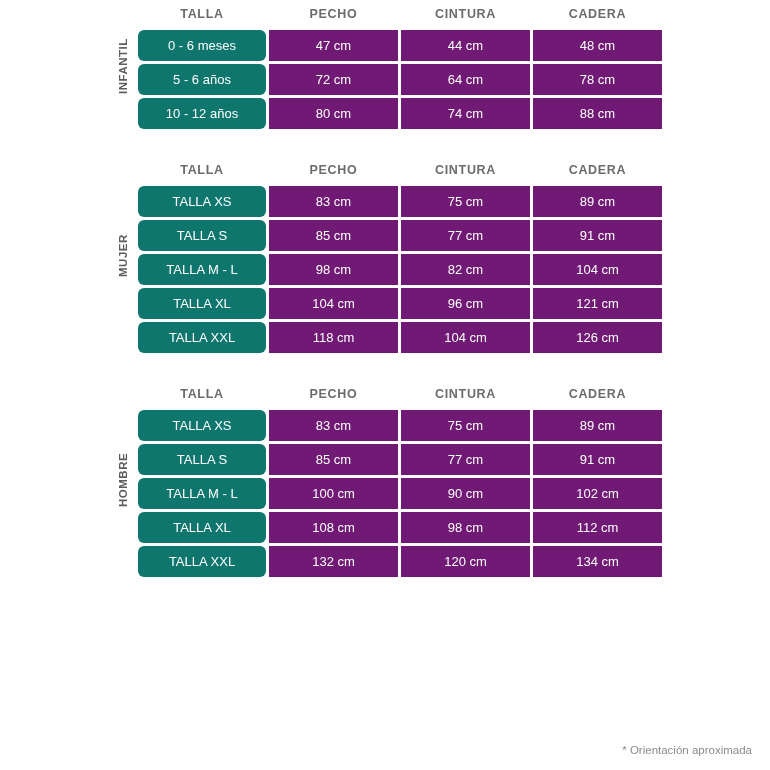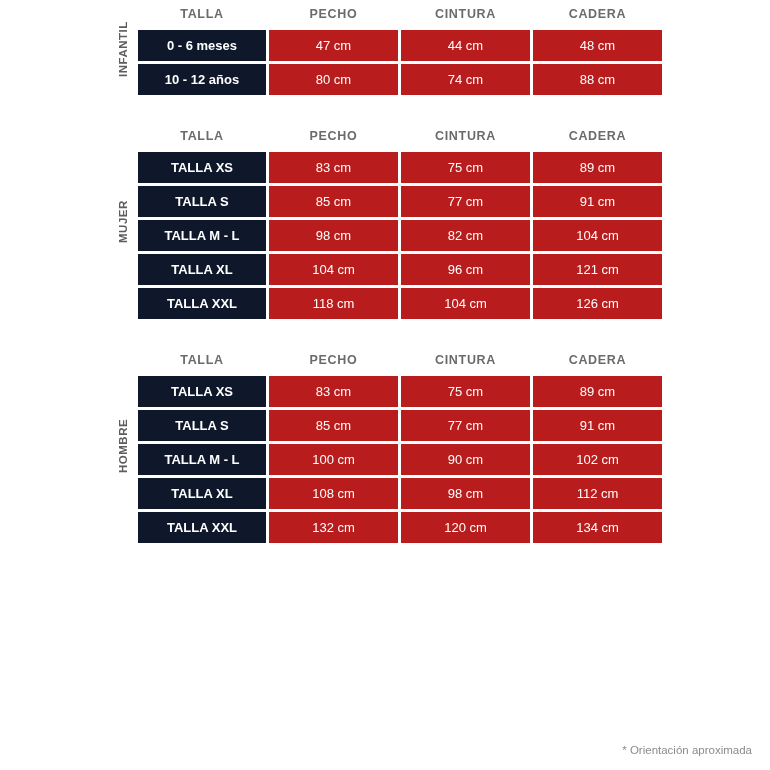--- a/index.html
+++ b/index.html
@@ -62,26 +62,27 @@
   }
   table.size-table td {
     text-align: center;
     font-size: 13px;
     color: #ffffff;
     height: 29px;
     vertical-align: middle;
   }
   td.c-size {
     width: 126px;
-    background: #0f172a;
-    font-weight: bold;
+    background: #0f766e;
+    font-weight: normal;
+    border-radius: 6px;
   }
   td.c-val {
     width: 127px;
-    background: #b91c1c;
+    background: #701a75;
   }
   th.h-size { width: 126px; }
   th.h-val { width: 127px; }
 
   .spacer-sm { height: 24px; }
 
   .footnote {
     position: absolute;
     right: 18px;
     bottom: 14px;
@@ -104,20 +105,26 @@
               <th class="h-val">CINTURA</th>
               <th class="h-val">CADERA</th>
             </tr>
           </thead>
           <tbody>
             <tr>
               <td class="c-size">0 - 6 meses</td>
               <td class="c-val">47 cm</td>
               <td class="c-val">44 cm</td>
               <td class="c-val">48 cm</td>
+            </tr>
+            <tr>
+              <td class="c-size">5 - 6 años</td>
+              <td class="c-val">72 cm</td>
+              <td class="c-val">64 cm</td>
+              <td class="c-val">78 cm</td>
             </tr>
             <tr>
               <td class="c-size">10 - 12 años</td>
               <td class="c-val">80 cm</td>
               <td class="c-val">74 cm</td>
               <td class="c-val">88 cm</td>
             </tr>
           </tbody>
         </table>
       </div>

